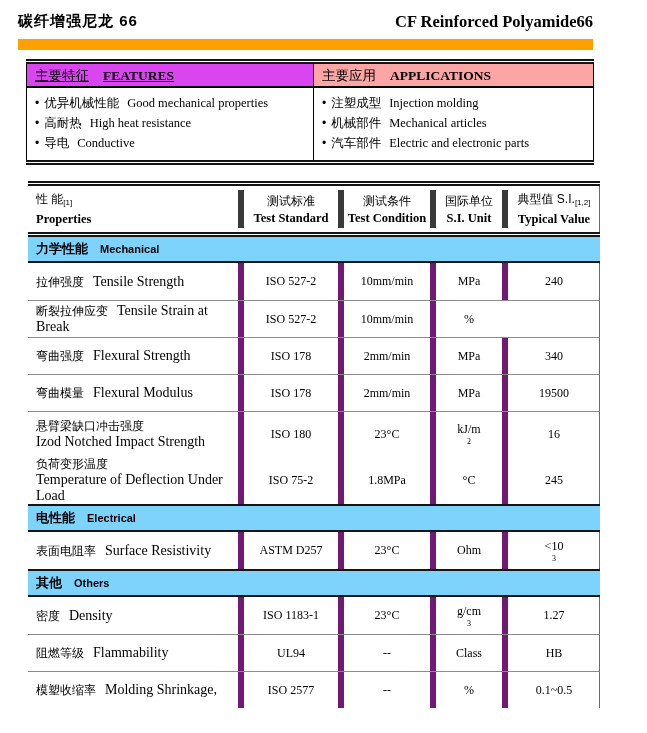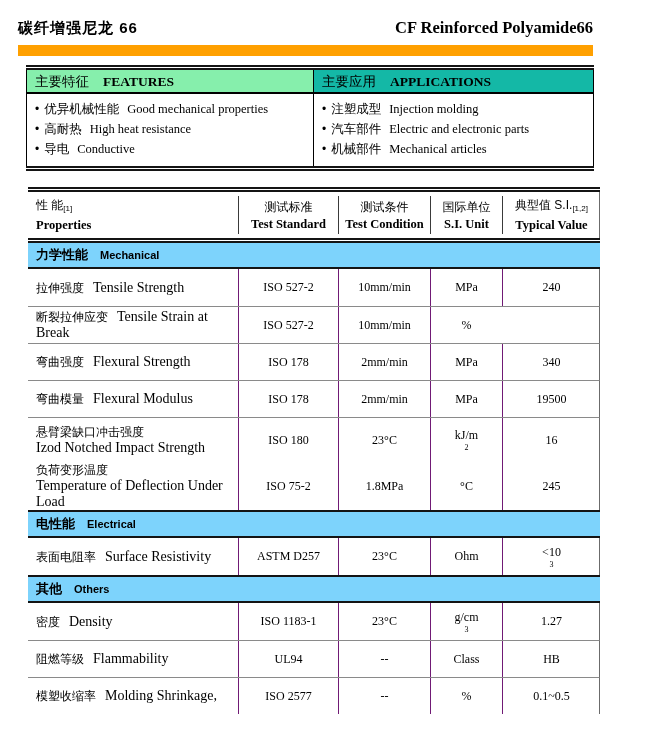--- a/index.html
+++ b/index.html
@@ -7,22 +7,22 @@
     width: 647px; height: 733px;
     background: #ffffff;
     font-family: "Liberation Sans", sans-serif;
     color: #000;
     overflow: hidden;
   }
   .page { position: relative; width: 647px; height: 733px; padding-top: 10px; }
 
   
   .title-row {
-    margin: 8px 0 0 18px; width: 575px;
-    display: flex; justify-content: space-between; align-items: center;
+    margin: 2px 0 0 18px; width: 575px;
+    display: flex; justify-content: space-between; align-items: flex-start;
   }
   .title-zh { font-size: 15px; font-weight: bold; letter-spacing: 1px; }
   .title-en { font-family: "Liberation Serif", serif; font-size: 16.5px; font-weight: bold; }
   .accent-bar { margin: 7px 0 0 18px; width: 575px; height: 11px; }
 
   
   .dbl { height: 1px; border-top: 2px solid #141414; border-bottom: 2px solid #141414; padding-top: 1px; background: #fff; }
 
   
   .fa-box { margin: 9px 0 0 26px; width: 568px; }
@@ -37,21 +37,21 @@
   }
   .fa-head .en { font-family: "Liberation Serif", serif; font-weight: bold; margin-left: 14px; font-size: 13.5px; }
   .fa-items { padding: 5px 6px 7px 8px; }
   .fa-item { font-size: 12.5px; line-height: 20px; }
   .fa-item .bullet { font-size: 12px; margin-right: 5px; }
   .fa-item .en { font-family: "Liberation Serif", serif; margin-left: 8px; margin-top: 12px; }
 
   
   .tbl { margin: 16px 0 0 28px; width: 572px; }
   .grid-row { display: grid; grid-template-columns: 210px 100px 92px 72px 98px; }
-  .cell { border-left: 1px solid #701a75; display: flex; flex-direction: column; justify-content: center; align-items: center; text-align: center; }
+  .cell { border-left: 6px solid #701a75; display: flex; flex-direction: column; justify-content: center; align-items: center; text-align: center; }
   .cell:first-child { border-left: none; }
   .grid-row { border-right: 1px solid #6b6b6b; }
 
   .thead { min-height: 46px; padding: 4px 0; }
   .thead .cell { border-left-color: #3a3a3a; }
   .th-zh { font-size: 12px; line-height: 17px; }
   .th-en { font-family: "Liberation Serif", serif; font-weight: bold; font-size: 12.5px; line-height: 16px; }
   .cell.prop { align-items: flex-start; text-align: left; padding-left: 8px; }
   .sup { font-size: 8px; vertical-align: -2px; }
 
@@ -83,52 +83,52 @@
   <div class="title-row">
     <span class="title-zh">碳纤增强尼龙 66</span>
     <span class="title-en">CF Reinforced Polyamide66</span>
   </div>
   <div class="accent-bar" id="accent-bar" style="background: rgb(255, 160, 0);"></div>
 
   <div class="fa-box">
     <div class="dbl"></div>
     <div class="fa-body">
       <div class="fa-col left">
-        <div class="fa-head" id="features-head" style="background: #86efac;">
+        <div class="fa-head" id="features-head" style="background: #d946ef; text-decoration: underline;">
           <span class="zh">主要特征</span><span class="en">FEATURES</span>
         </div>
         <div class="fa-items">
   <div class="fa-item">
     <span class="bullet">•</span><span class="zh">优异机械性能</span><span class="en">Good mechanical properties</span>
   </div>
 
   <div class="fa-item">
     <span class="bullet">•</span><span class="zh">高耐热</span><span class="en">High heat resistance</span>
   </div>
 
   <div class="fa-item">
     <span class="bullet">•</span><span class="zh">导电</span><span class="en">Conductive</span>
   </div>
 </div>
       </div>
       <div class="fa-col right">
-        <div class="fa-head" id="applications-head" style="background: #14b8a6;">
+        <div class="fa-head" id="applications-head" style="background: #fca5a5;">
           <span class="zh">主要应用</span><span class="en">APPLICATIONS</span>
         </div>
         <div class="fa-items">
   <div class="fa-item">
     <span class="bullet">•</span><span class="zh">注塑成型</span><span class="en">Injection molding</span>
   </div>
 
   <div class="fa-item">
+    <span class="bullet">•</span><span class="zh">机械部件</span><span class="en">Mechanical articles</span>
+  </div>
+
+  <div class="fa-item">
     <span class="bullet">•</span><span class="zh">汽车部件</span><span class="en">Electric and electronic parts</span>
-  </div>
-
-  <div class="fa-item">
-    <span class="bullet">•</span><span class="zh">机械部件</span><span class="en">Mechanical articles</span>
   </div>
 </div>
       </div>
     </div>
     <div class="dbl"></div>
   </div>
 
   <div class="tbl">
     <div class="dbl"></div>
     <div class="grid-row thead" id="thead-row">

